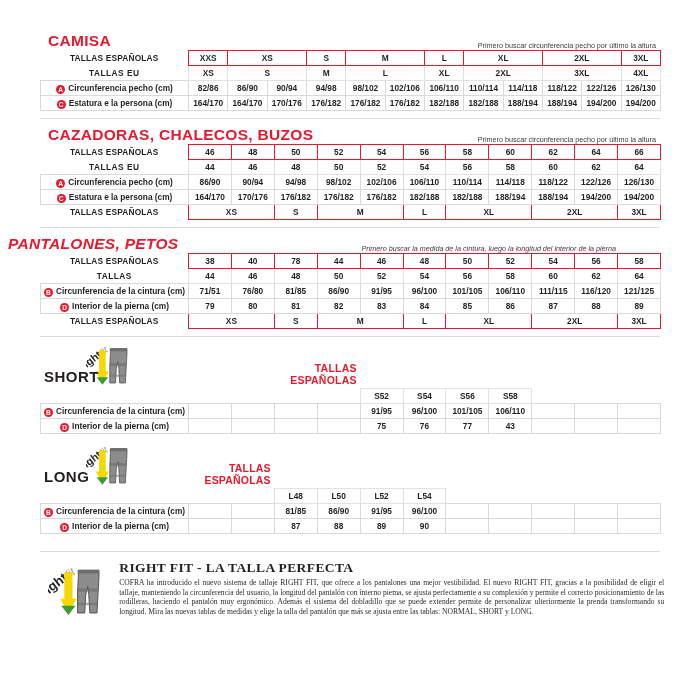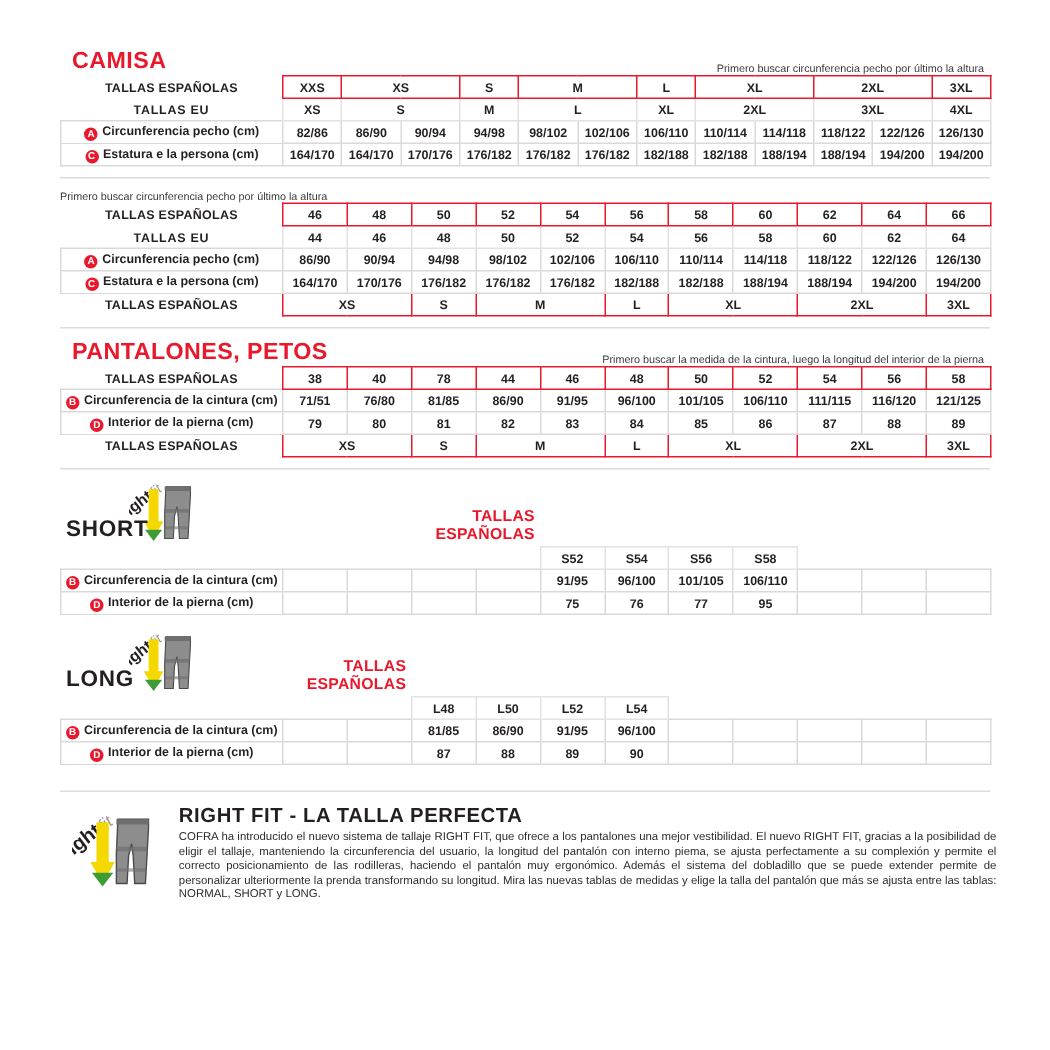--- a/index.html
+++ b/index.html
@@ -135,21 +135,21 @@
     color: #231f20;
   }
 
   
   .info {
     display: flex;
     margin-left: 48px;
     margin-top: 8px;
     width: 620px;
   }
-  .info-body { padding-left: 8px; }
+  .info-body { padding-left: 8px; font-family: Liberation Serif, serif; }
   .info-title {
     font-weight: bold;
     font-size: 13.5px;
     letter-spacing: 0.4px;
     color: #231f20;
     margin-bottom: 2px;
   }
   .info-text {
     font-size: 7.6px;
     line-height: 9.6px;
@@ -234,20 +234,21 @@
               <td class="val">182/188</td>
               <td class="val">188/194</td>
               <td class="val">188/194</td>
               <td class="val">194/200</td>
               <td class="val">194/200</td>
             </tr>
           </tbody>
         </table>
         <div class="rule"></div>
         <div class="titlebar" style="width:620px;margin-left:40px;">
+      <div class="sec-title">CAZADORAS, CHALECOS, BUZOS</div>
       <div class="hint">Primero buscar circunferencia pecho por último la altura</div>
     </div>
         <table class="grid">
           <colgroup>
             <col style="width:148px">
             <col style="width:42.90909090909091px">
             <col style="width:42.90909090909091px">
             <col style="width:42.90909090909091px">
             <col style="width:42.90909090909091px">
             <col style="width:42.90909090909091px">
@@ -321,21 +322,21 @@
               <td class="size-es" colspan="1">S</td>
               <td class="size-es" colspan="2">M</td>
               <td class="size-es" colspan="1">L</td>
               <td class="size-es" colspan="2">XL</td>
               <td class="size-es" colspan="2">2XL</td>
               <td class="size-es" colspan="1">3XL</td>
             </tr>
           </tbody>
         </table>
         <div class="rule"></div>
-        <div class="titlebar" style="width:620px;margin-left:40px;">
+        <div class="titlebar" style="width:620px;font-style:italic;">
       <div class="sec-title">PANTALONES, PETOS</div>
       <div class="hint">Primero buscar la medida de la cintura, luego la longitud del interior de la pierna</div>
     </div>
         <table class="grid">
           <colgroup>
             <col style="width:148px">
             <col style="width:42.90909090909091px">
             <col style="width:42.90909090909091px">
             <col style="width:42.90909090909091px">
             <col style="width:42.90909090909091px">
@@ -356,20 +357,34 @@
               <td class="size-es" colspan="1">44</td>
               <td class="size-es" colspan="1">46</td>
               <td class="size-es" colspan="1">48</td>
               <td class="size-es" colspan="1">50</td>
               <td class="size-es" colspan="1">52</td>
               <td class="size-es" colspan="1">54</td>
               <td class="size-es" colspan="1">56</td>
               <td class="size-es" colspan="1">58</td>
             </tr>
             <tr>
+              <td class="lbl eu-head">TALLAS</td>
+              <td class="size-eu" colspan="1">44</td>
+              <td class="size-eu" colspan="1">46</td>
+              <td class="size-eu" colspan="1">48</td>
+              <td class="size-eu" colspan="1">50</td>
+              <td class="size-eu" colspan="1">52</td>
+              <td class="size-eu" colspan="1">54</td>
+              <td class="size-eu" colspan="1">56</td>
+              <td class="size-eu" colspan="1">58</td>
+              <td class="size-eu" colspan="1">60</td>
+              <td class="size-eu" colspan="1">62</td>
+              <td class="size-eu" colspan="1">64</td>
+            </tr>
+            <tr>
               <td class="lbl-txt"><span class="badge">B</span>Circunferencia de la cintura (cm)</td>
               <td class="val">71/51</td>
               <td class="val">76/80</td>
               <td class="val">81/85</td>
               <td class="val">86/90</td>
               <td class="val">91/95</td>
               <td class="val">96/100</td>
               <td class="val">101/105</td>
               <td class="val">106/110</td>
               <td class="val">111/115</td>
@@ -474,21 +489,21 @@
             </tr>
             <tr>
               <td class="lbl-txt"><span class="badge">D</span>Interior de la pierna (cm)</td>
               <td class="blank"></td>
               <td class="blank"></td>
               <td class="blank"></td>
               <td class="blank"></td>
               <td class="val">75</td>
               <td class="val">76</td>
               <td class="val">77</td>
-              <td class="val">95</td>
+              <td class="val">43</td>
               <td class="blank"></td>
               <td class="blank"></td>
               <td class="blank"></td>
             </tr>
           </tbody>
         </table>
         <div style="height:14px"></div>
         <div class="sl-wrap" style="position:relative;height:40px;margin-left:40px;width:620px;">
      <div style="position:absolute;left:46px;top:-6px;">
   <svg width="50.839999999999996" height="44.279999999999994" viewBox="0 0 62 54">

